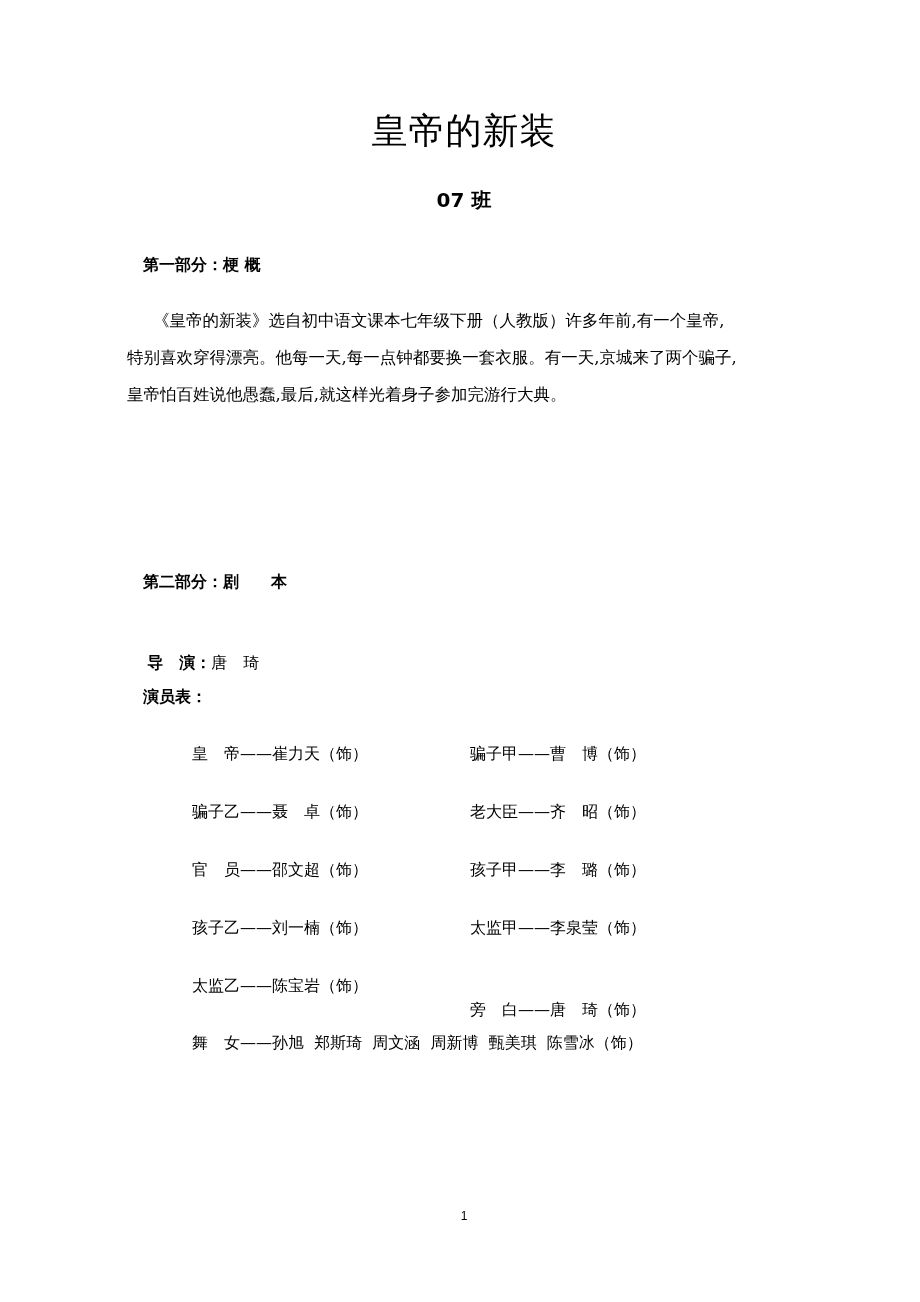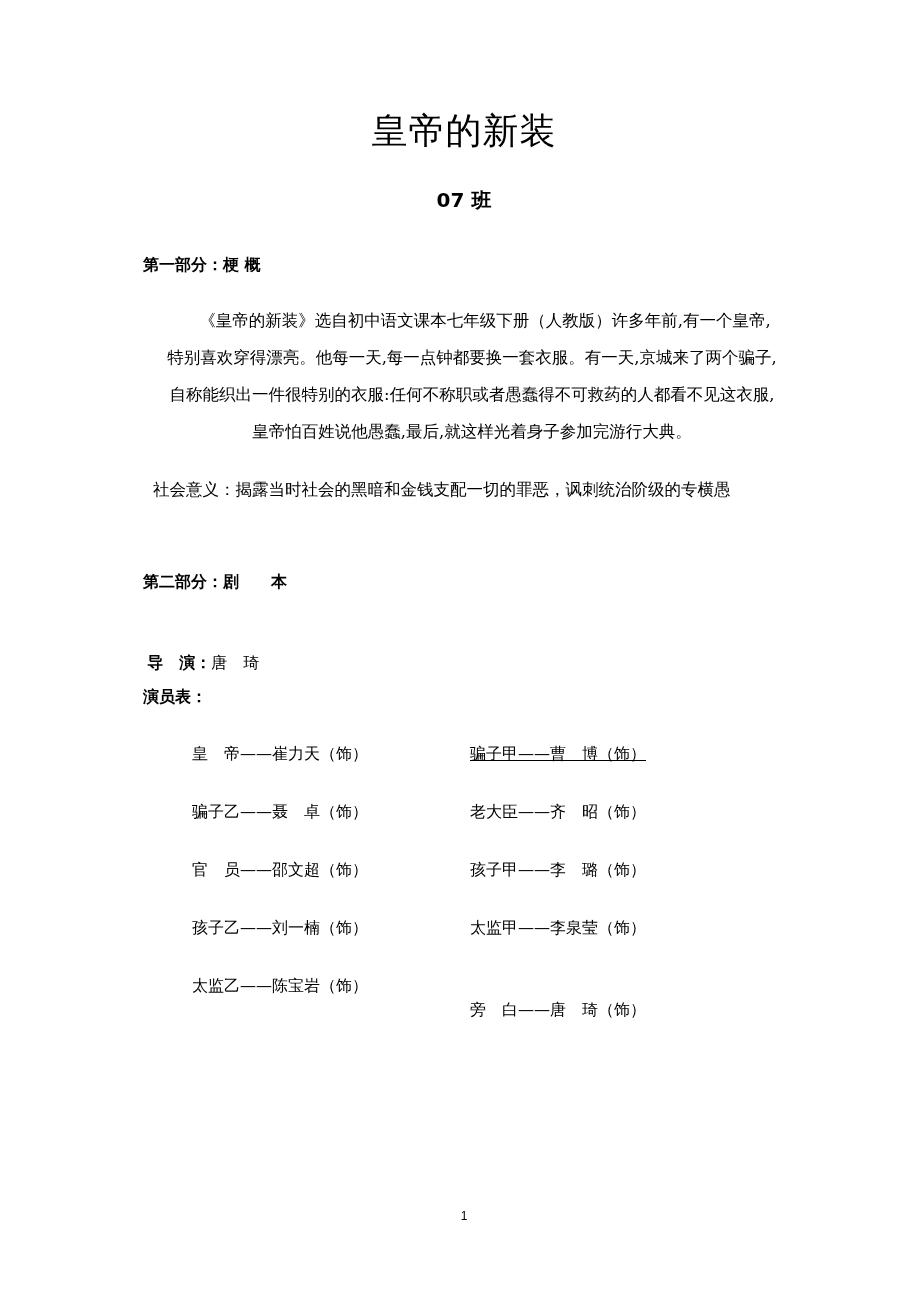--- a/index.html
+++ b/index.html
@@ -97,49 +97,48 @@
 </head>
 <body>
 
 <div class="page">
 
   <div class="title">皇帝的新装</div>
   <div class="subtitle">07 班</div>
 
   <div class="heading" style="top:253px;">第一部分：梗 概</div>
 
-  <div class="para" style="top:302px;text-align:center;">
+  <div class="para" style="top:302px;">
     <span class="line first">《皇帝的新装》选自初中语文课本七年级下册（人教版）许多年前,有一个皇帝,</span>
     <span class="line rest">特别喜欢穿得漂亮。他每一天,每一点钟都要换一套衣服。有一天,京城来了两个骗子,</span>
-    <span class="line rest">自称能织出一件很特别的衣服:任何不称职或者愚蠢得不可救药的人都看不见这衣服,</span>
     <span class="line rest">皇帝怕百姓说他愚蠢,最后,就这样光着身子参加完游行大典。</span>
   </div>
 
   <div class="para" style="top:471px;">
-    <span class="line first">社会意义：揭露当时社会的黑暗和金钱支配一切的罪恶，讽刺统治阶级的专横愚</span>
   </div>
 
   <div class="heading" style="top:570px;">第二部分：剧　　本</div>
 
   <div class="director">
     <span class="lbl">导　演：</span><span>唐　琦</span>
   </div>
 
   <div class="heading" style="top:685px;">演员表：</div>
 
   <div class="cast-item" style="left:188px; top:742px;">皇　帝——崔力天（饰）</div>
-  <div class="cast-item" style="left:466px; top:742px;text-decoration:underline;">骗子甲——曹　博（饰）</div>
+  <div class="cast-item" style="left:466px; top:742px;">骗子甲——曹　博（饰）</div>
 
   <div class="cast-item" style="left:188px; top:800px;">骗子乙——聂　卓（饰）</div>
   <div class="cast-item" style="left:466px; top:800px;">老大臣——齐　昭（饰）</div>
 
   <div class="cast-item" style="left:188px; top:858px;">官　员——邵文超（饰）</div>
   <div class="cast-item" style="left:466px; top:858px;">孩子甲——李　璐（饰）</div>
 
   <div class="cast-item" style="left:188px; top:916px;">孩子乙——刘一楠（饰）</div>
   <div class="cast-item" style="left:466px; top:916px;">太监甲——李泉莹（饰）</div>
 
   <div class="cast-item" style="left:188px; top:974px;">太监乙——陈宝岩（饰）</div>
   <div class="cast-item" style="left:466px; top:974px;margin-top:24px;">旁　白——唐　琦（饰）</div>
 
+  <div class="cast-item" style="left:188px; top:1031px;">舞　女——孙旭  郑斯琦  周文涵  周新博  甄美琪  陈雪冰（饰）</div>
 
   <div class="footer-page">1</div>
 </div>
 
 </body></html>

